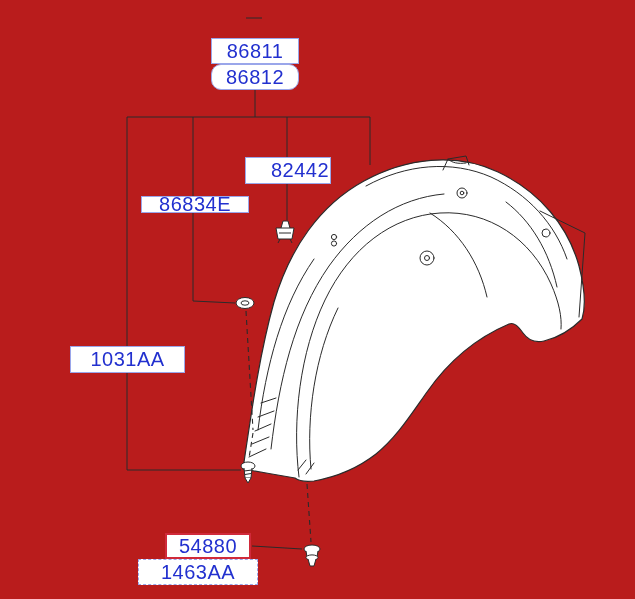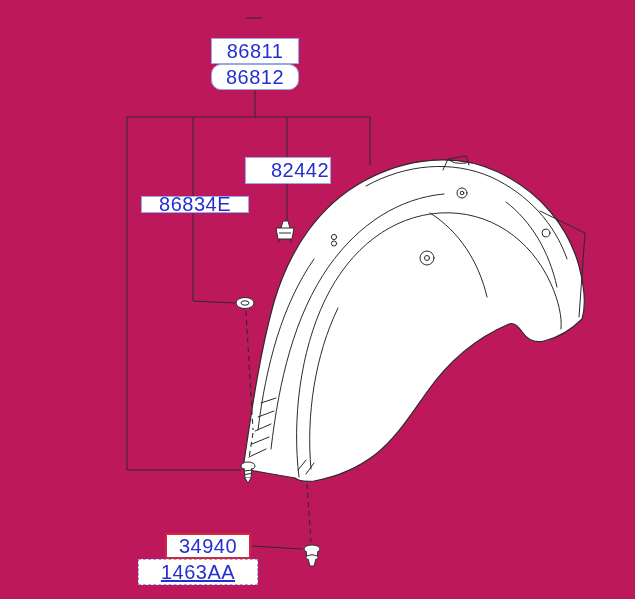--- a/index.html
+++ b/index.html
@@ -1,36 +1,36 @@
 <!DOCTYPE html>
 <html style="--label-text: #2230cf; --label-border: #9aa6ea; --highlight-border: #d02a3a; --line: #2b2b2b;"><head>
 <meta charset="utf-8">
 <style>
   html,body { margin:0; padding:0; background:#ffffff; }
   .stage {
-    position:relative; width:635px; height:599px; background:#be185d;
+    position:relative; width:635px; height:599px; background:#b91c1c;
     overflow:hidden; font-family:"Liberation Sans", sans-serif;
   }
   svg.canvas { position:absolute; left:0; top:0; }
   .ln   { stroke:var(--line,#2b2b2b); stroke-width:1; fill:none; }
   .part { stroke:var(--line,#2b2b2b); stroke-width:1.2; fill:#ffffff; stroke-linejoin:round; }
   .pd   { stroke:var(--line,#2b2b2b); stroke-width:1; fill:none; stroke-linecap:round; }
   .dash { stroke:var(--line,#2b2b2b); stroke-width:1.1; fill:none; stroke-dasharray:5 4; }
   .fast { stroke:var(--line,#2b2b2b); stroke-width:1; fill:#ffffff; }
   .plabel {
     position:absolute; box-sizing:border-box;
     display:flex; align-items:center; justify-content:center;
     background:#ffffff;
     border:1px solid var(--label-border,#9aa6ea);
     color:var(--label-text,#2230cf);
     font-size:20px; letter-spacing:0.5px; cursor:pointer;
     user-select:none;
   }
   .plabel.highlight { border:2px solid var(--highlight-border,#d02a3a); }
-  .plabel.dashed    { border:1px dashed var(--label-border,#9aa6ea);text-decoration:underline; }
+  .plabel.dashed    { border:1px dashed var(--label-border,#9aa6ea); }
 </style>
 </head>
 <body>
 
 <div class="stage">
 
   <svg class="canvas" width="635" height="599" viewBox="0 0 635 599">
 
     <g class="ln">
       <path d="M 246 18 H 262"></path>
@@ -108,16 +108,17 @@
       <path d="M 306 551 L 307 557 L 317 557 L 318 551"></path>
       <ellipse cx="312" cy="557.5" rx="6" ry="2.6"></ellipse>
       <path d="M 308 559 L 310 566 L 314 566 L 316 559"></path>
     </g>
   </svg>
 
   <div class="plabel" style="left:211px; top:38px;  width:88px;  height:26px;">86811</div>
   <div class="plabel" style="left:211px; top:64px;  width:88px;  height:26px;border-radius:10px;">86812</div>
   <div class="plabel" style="left:245px; top:157px; width:86px;  height:27px;padding-left:24px;">82442</div>
   <div class="plabel" style="left:141px; top:196px; width:108px; height:17px;">86834E</div>
-  <div class="plabel highlight" style="left:165px; top:533px; width:86px; height:26px;">34940</div>
+  <div class="plabel" style="left:70px;  top:346px; width:115px; height:27px;">1031AA</div>
+  <div class="plabel highlight" style="left:165px; top:533px; width:86px; height:26px;">54880</div>
   <div class="plabel dashed" style="left:138px; top:559px; width:120px; height:26px;">1463AA</div>
 
 </div>
 
 </body></html>

